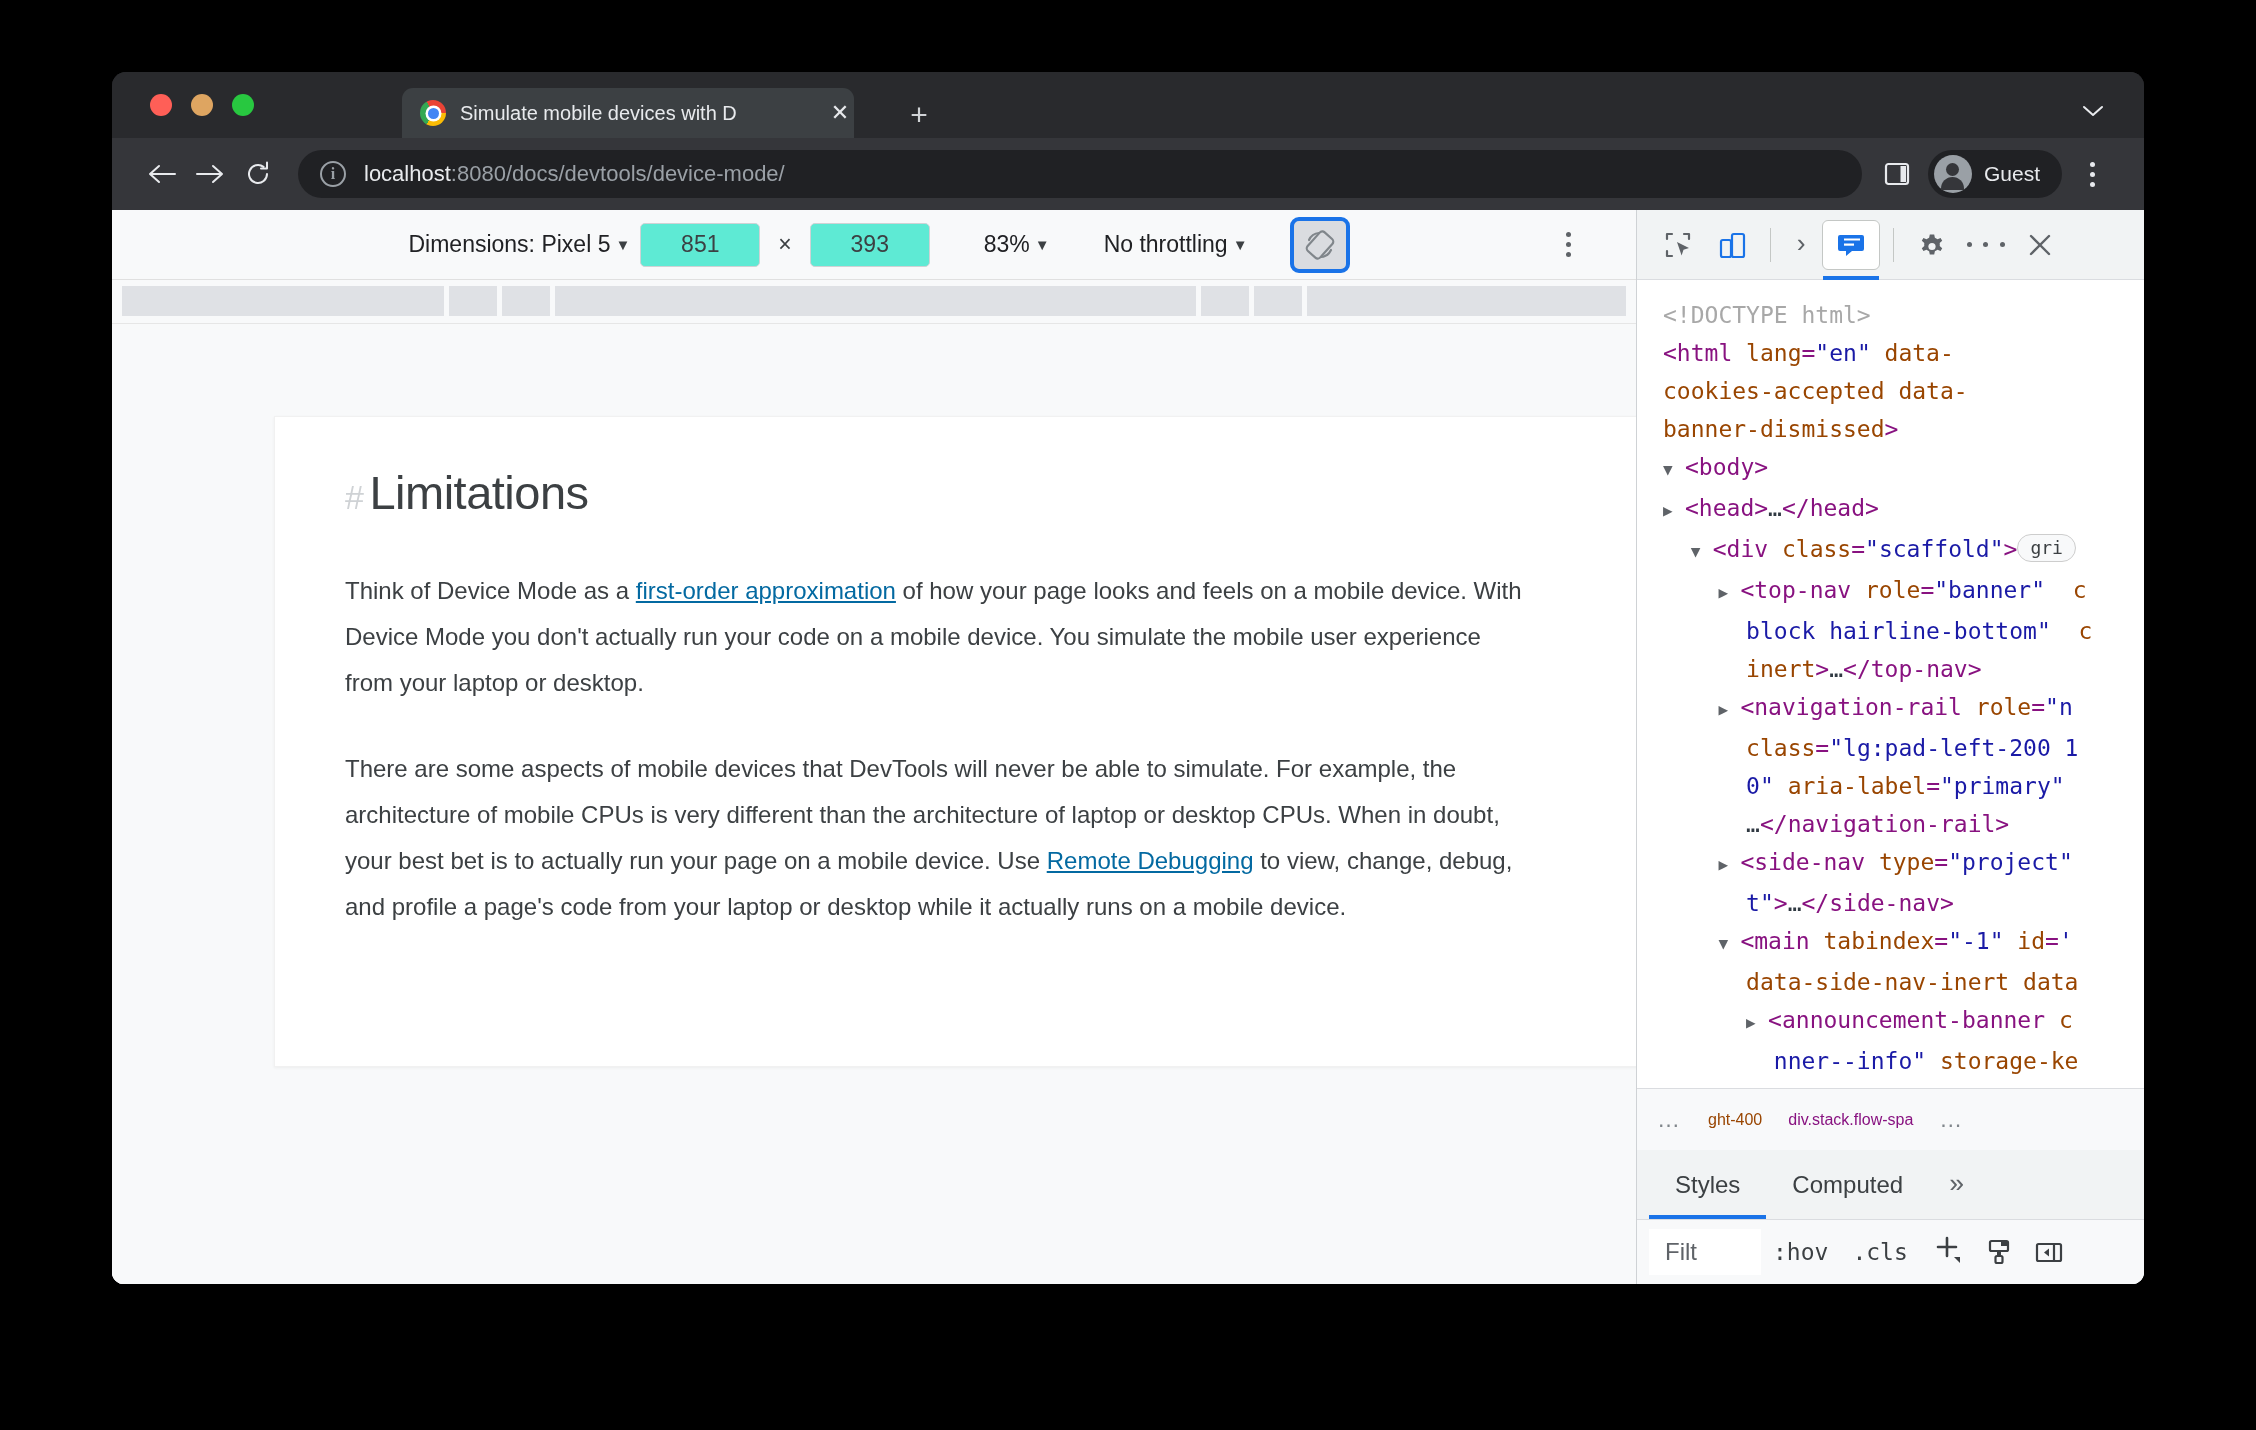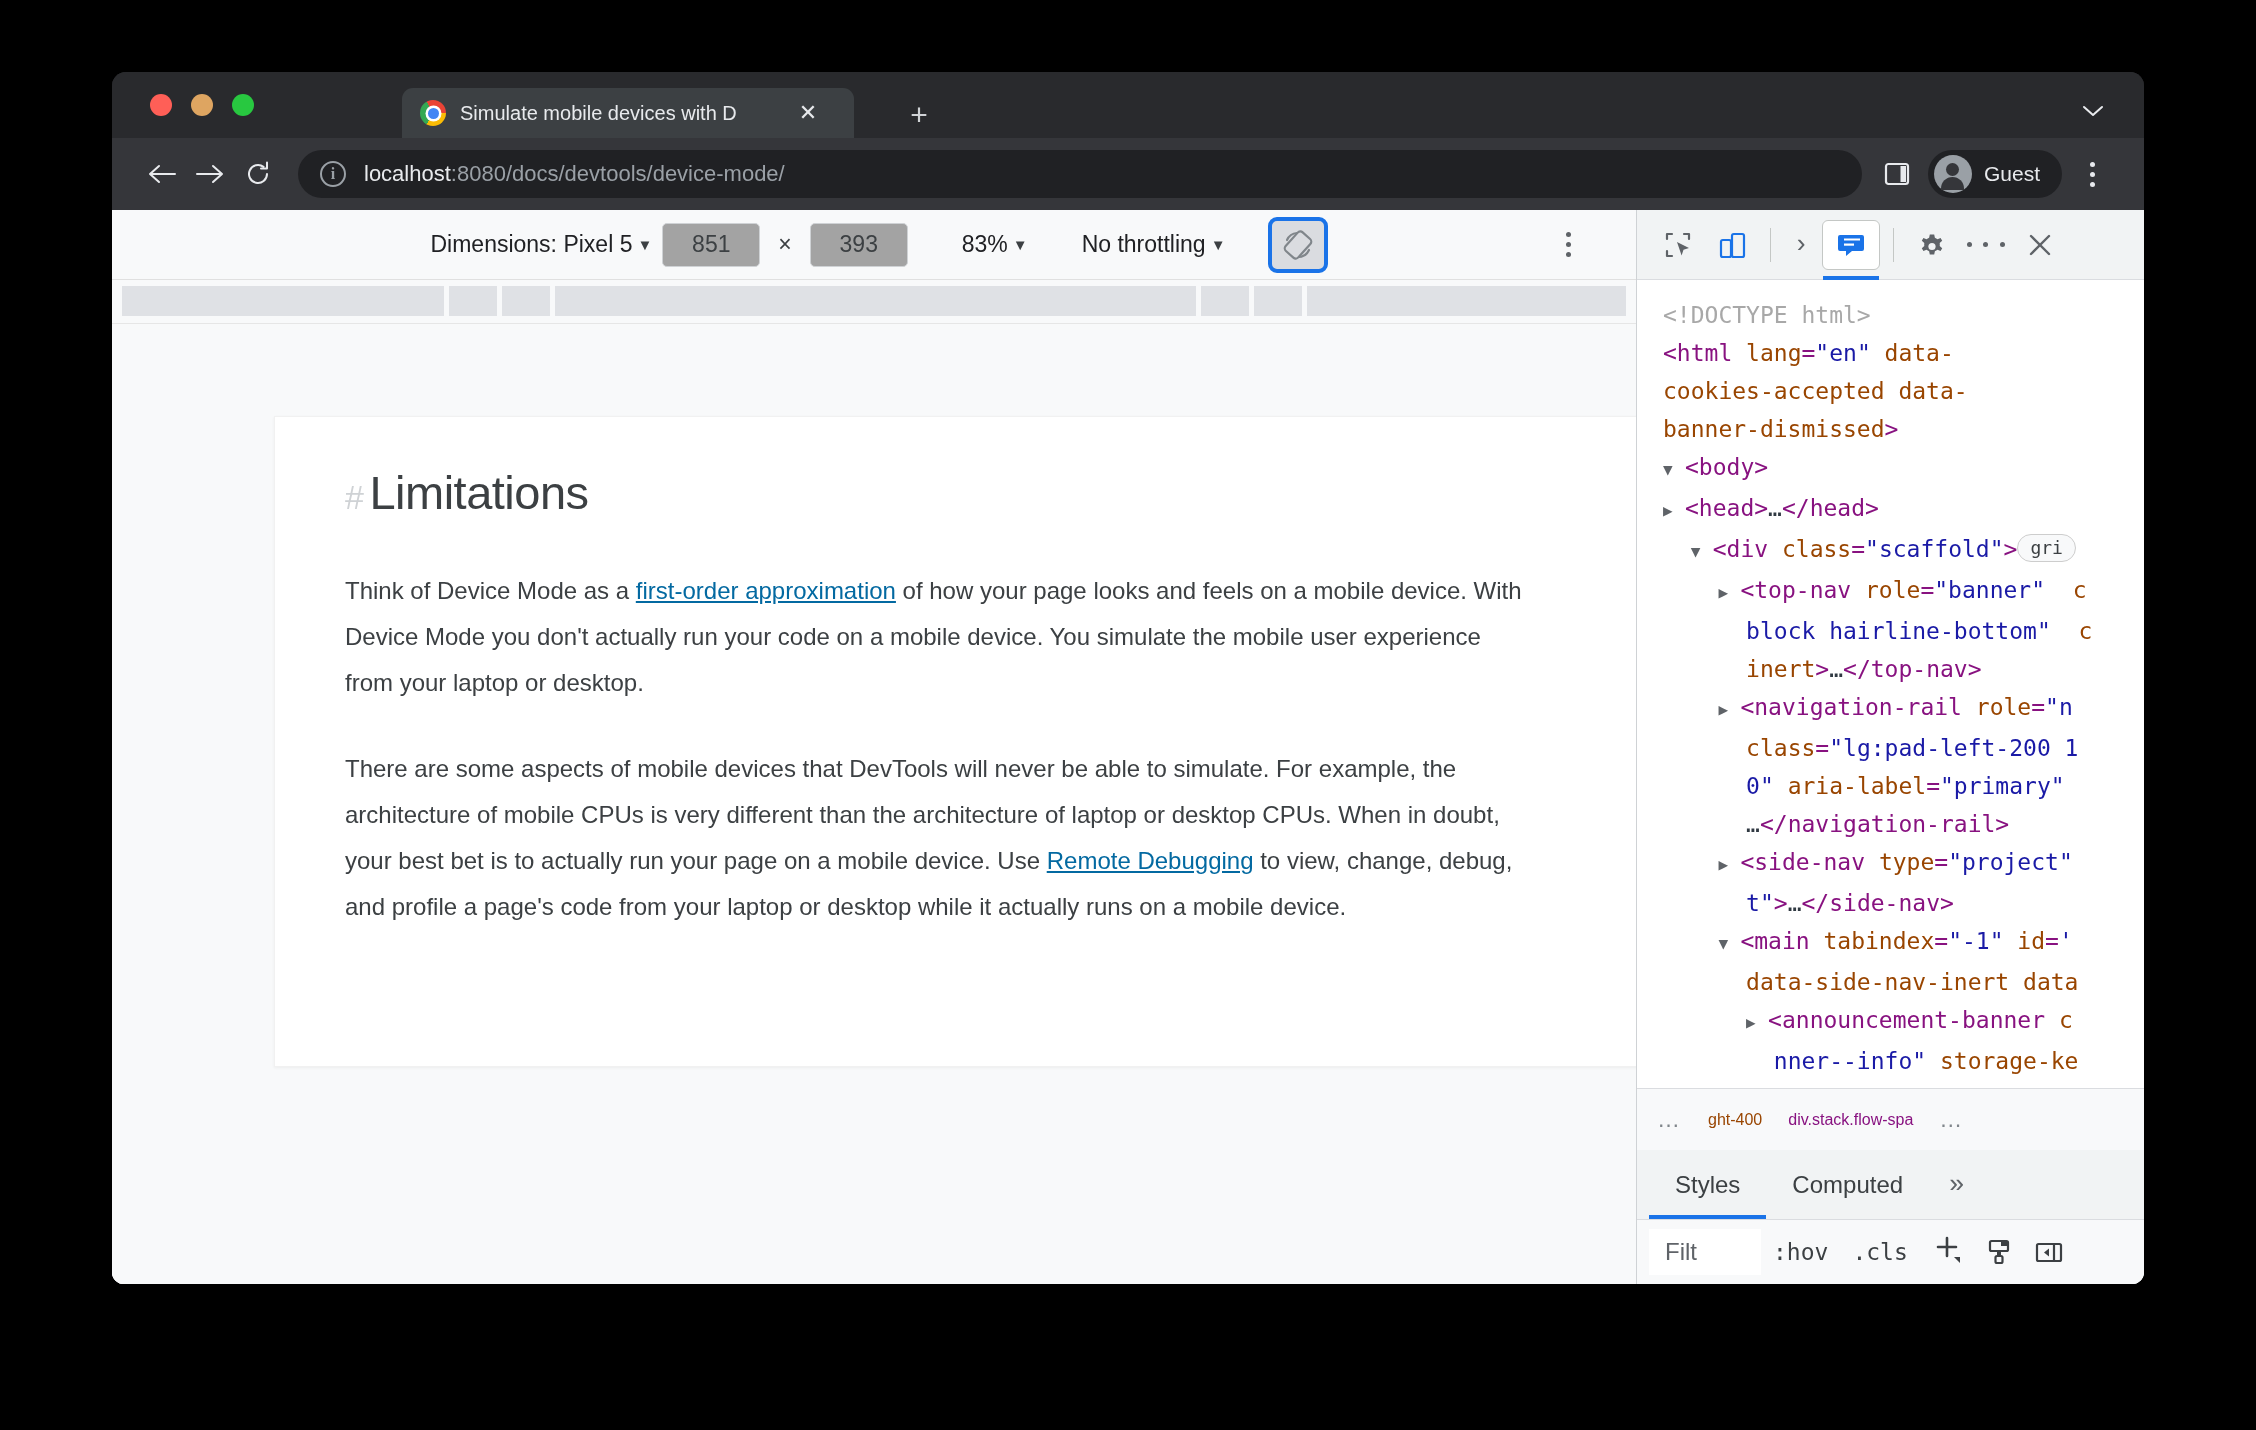--- a/index.html
+++ b/index.html
@@ -37,21 +37,21 @@
   .tl-amber { background: #dea561; }
   .tl-green { background: #28c840; }
 
   #tab-active {
     position: absolute;
     left: 290px; top: 16px;
     width: 452px; height: 50px;
     background: #3c4043;
     border-radius: 11px 11px 0 0;
     display: flex; align-items: center;
-    padding: 0 32px 0 18px;
+    padding: 0 0 0 18px;
   }
   #tab-favicon {
     width: 26px; height: 26px; flex: 0 0 26px;
     border-radius: 50%;
     position: relative;
     background: conic-gradient(from -30deg, #ea4335 0deg 120deg, #fbbc05 120deg 240deg, #34a853 240deg 360deg);
     overflow: hidden;
   }
   #tab-favicon::after {
     content: "";
@@ -186,23 +186,23 @@
     display: flex; align-items: center; gap: 0;
   }
   .dt-select {
     display: flex; align-items: center; gap: 5px;
     font-size: 23px; color: #202124;
     padding: 0 10px;
     white-space: nowrap;
   }
   .caret { font-size: 15px; color: #3c4043; }
   .dim-input {
-    width: 98px; height: 44px;
+    width: 120px; height: 44px;
     border: 1px solid #cfd2d5; border-radius: 5px;
-    background: #a3a3a3;
+    background: #5eead4;
     font-size: 23px; color: #3c4043;
     display: flex; align-items: center; justify-content: center;
   }
   #dim-x { font-size: 23px; color: #3c4043; margin: 0 18px; }
   #zoom-select { margin-left: 44px; }
   #throttle-select { margin-left: 34px; }
   #rotate-btn {
     width: 60px; height: 56px;
     margin-left: 32px;
     border-radius: 9px;

